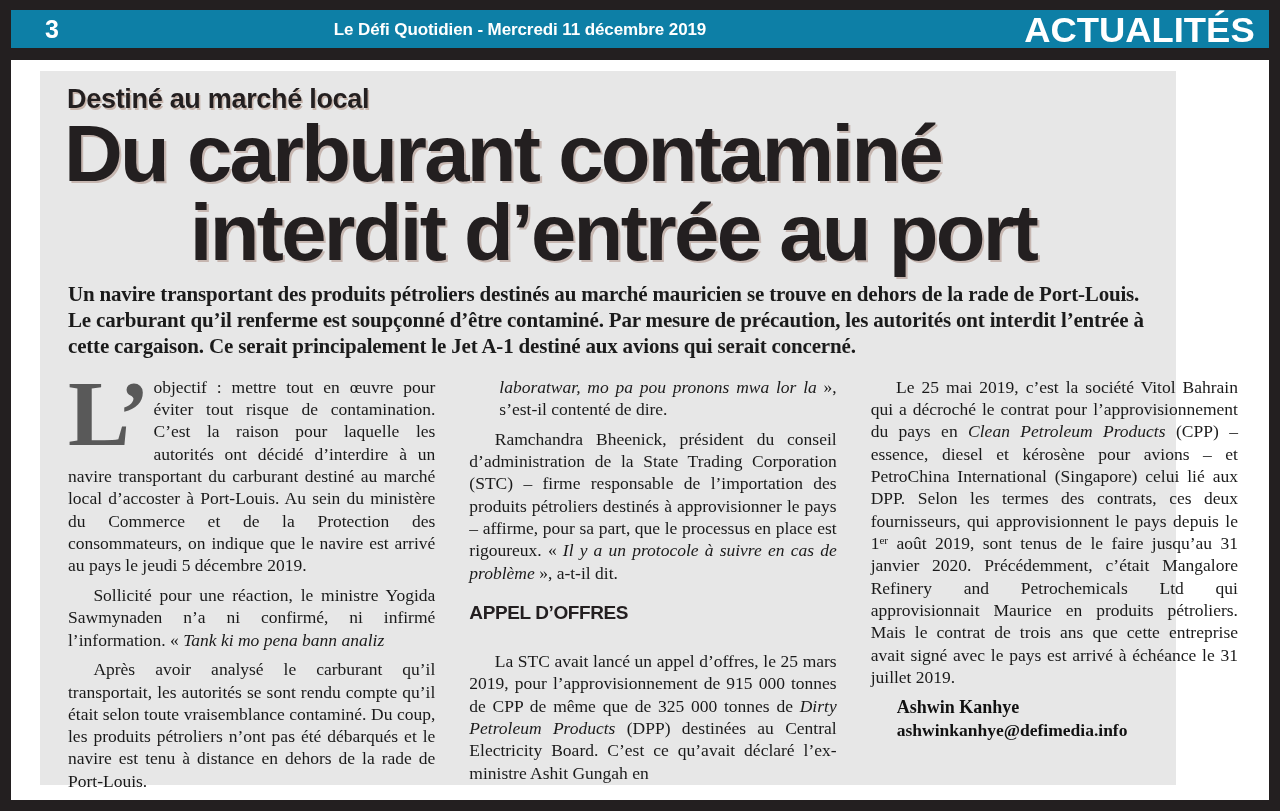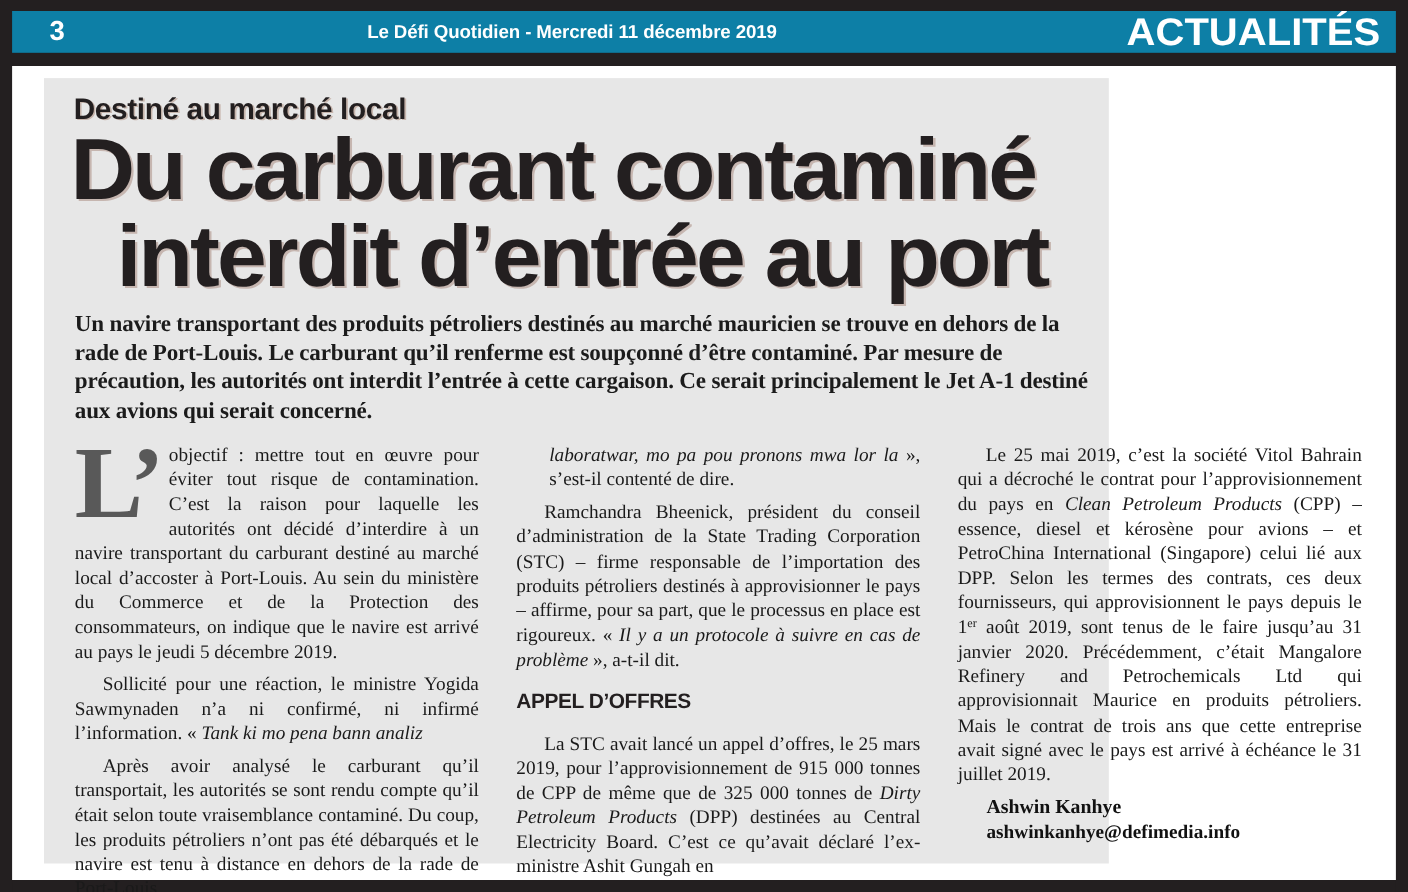--- a/index.html
+++ b/index.html
@@ -87,21 +87,21 @@
     letter-spacing: 0px;
     line-height: 1;
     white-space: nowrap;
   }
 
   
   #article {
     position: absolute;
     left: 29px;          
     top: 71px;
-    width: 968px;
+    width: 1136px;
     height: 714px;
     background: #e7e7e7;
     box-sizing: border-box;
     padding: 8px 14px 6px 14px;
   }
 
   
   #kicker {
     font-family: "Liberation Sans", sans-serif;
     font-weight: 700;
@@ -190,21 +190,21 @@
     text-indent: 0;
   }
 
   
   .subhead {
     font-family: "Liberation Sans", sans-serif;
     font-weight: 700;
     font-size: 19px;
     color: #231f20;
     letter-spacing: -0.4px;
-    margin: 17px 0 13px 0;
+    margin: 17px 0 25px 0;
     text-align: left;
   }
 
   
   .byline {
     text-align: left;
     font-family: "Liberation Serif", serif;
     font-weight: 700;
     font-size: 18px;
     line-height: 1.28;

